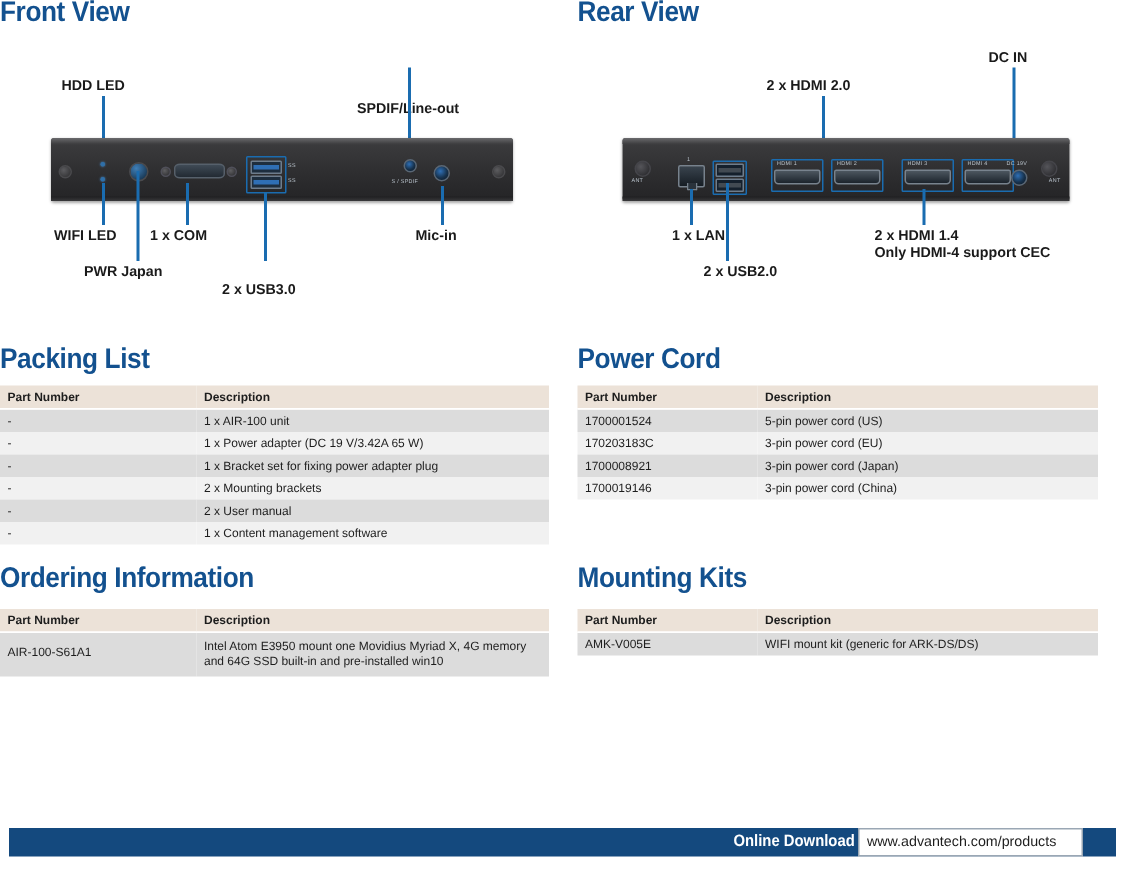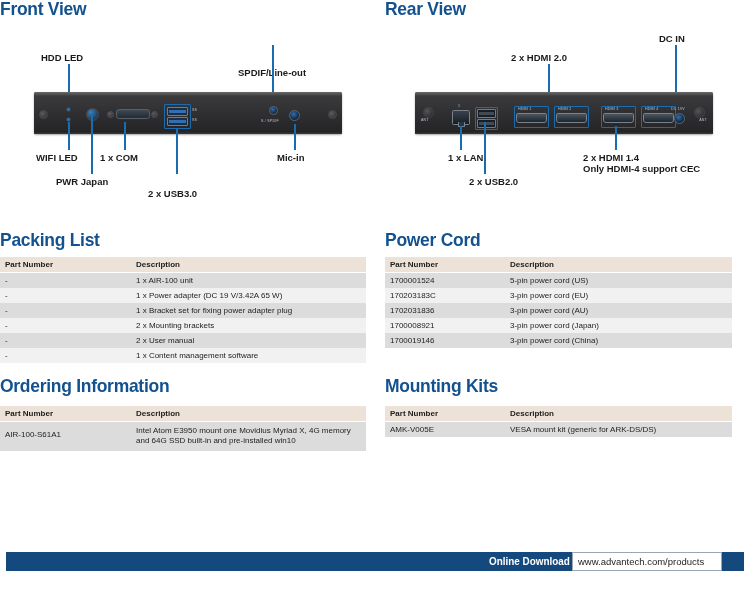--- a/index.html
+++ b/index.html
@@ -424,24 +424,20 @@
     <tbody>
       <tr>
         <td>1700001524</td>
         <td>5-pin power cord (US)</td>
       </tr>
       <tr>
         <td>170203183C</td>
         <td>3-pin power cord (EU)</td>
       </tr>
       <tr>
-        <td>1702031836</td>
-        <td>3-pin power cord (AU)</td>
-      </tr>
-      <tr>
         <td>1700008921</td>
         <td>3-pin power cord (Japan)</td>
       </tr>
       <tr>
         <td>1700019146</td>
         <td>3-pin power cord (China)</td>
       </tr>
     </tbody>
   </table>
 
@@ -473,21 +469,21 @@
       </colgroup>
     <thead>
       <tr>
         <th>Part Number</th>
         <th>Description</th>
       </tr>
     </thead>
     <tbody>
       <tr>
         <td>AMK-V005E</td>
-        <td>VESA mount kit (generic for ARK-DS/DS)</td>
+        <td>WIFI mount kit (generic for ARK-DS/DS)</td>
       </tr>
     </tbody>
   </table>
 
   <div class="footer-bar"></div>
   <div class="footer-label">Online Download</div>
   <div class="footer-url">www.advantech.com/products</div>
 
 </div>
 

